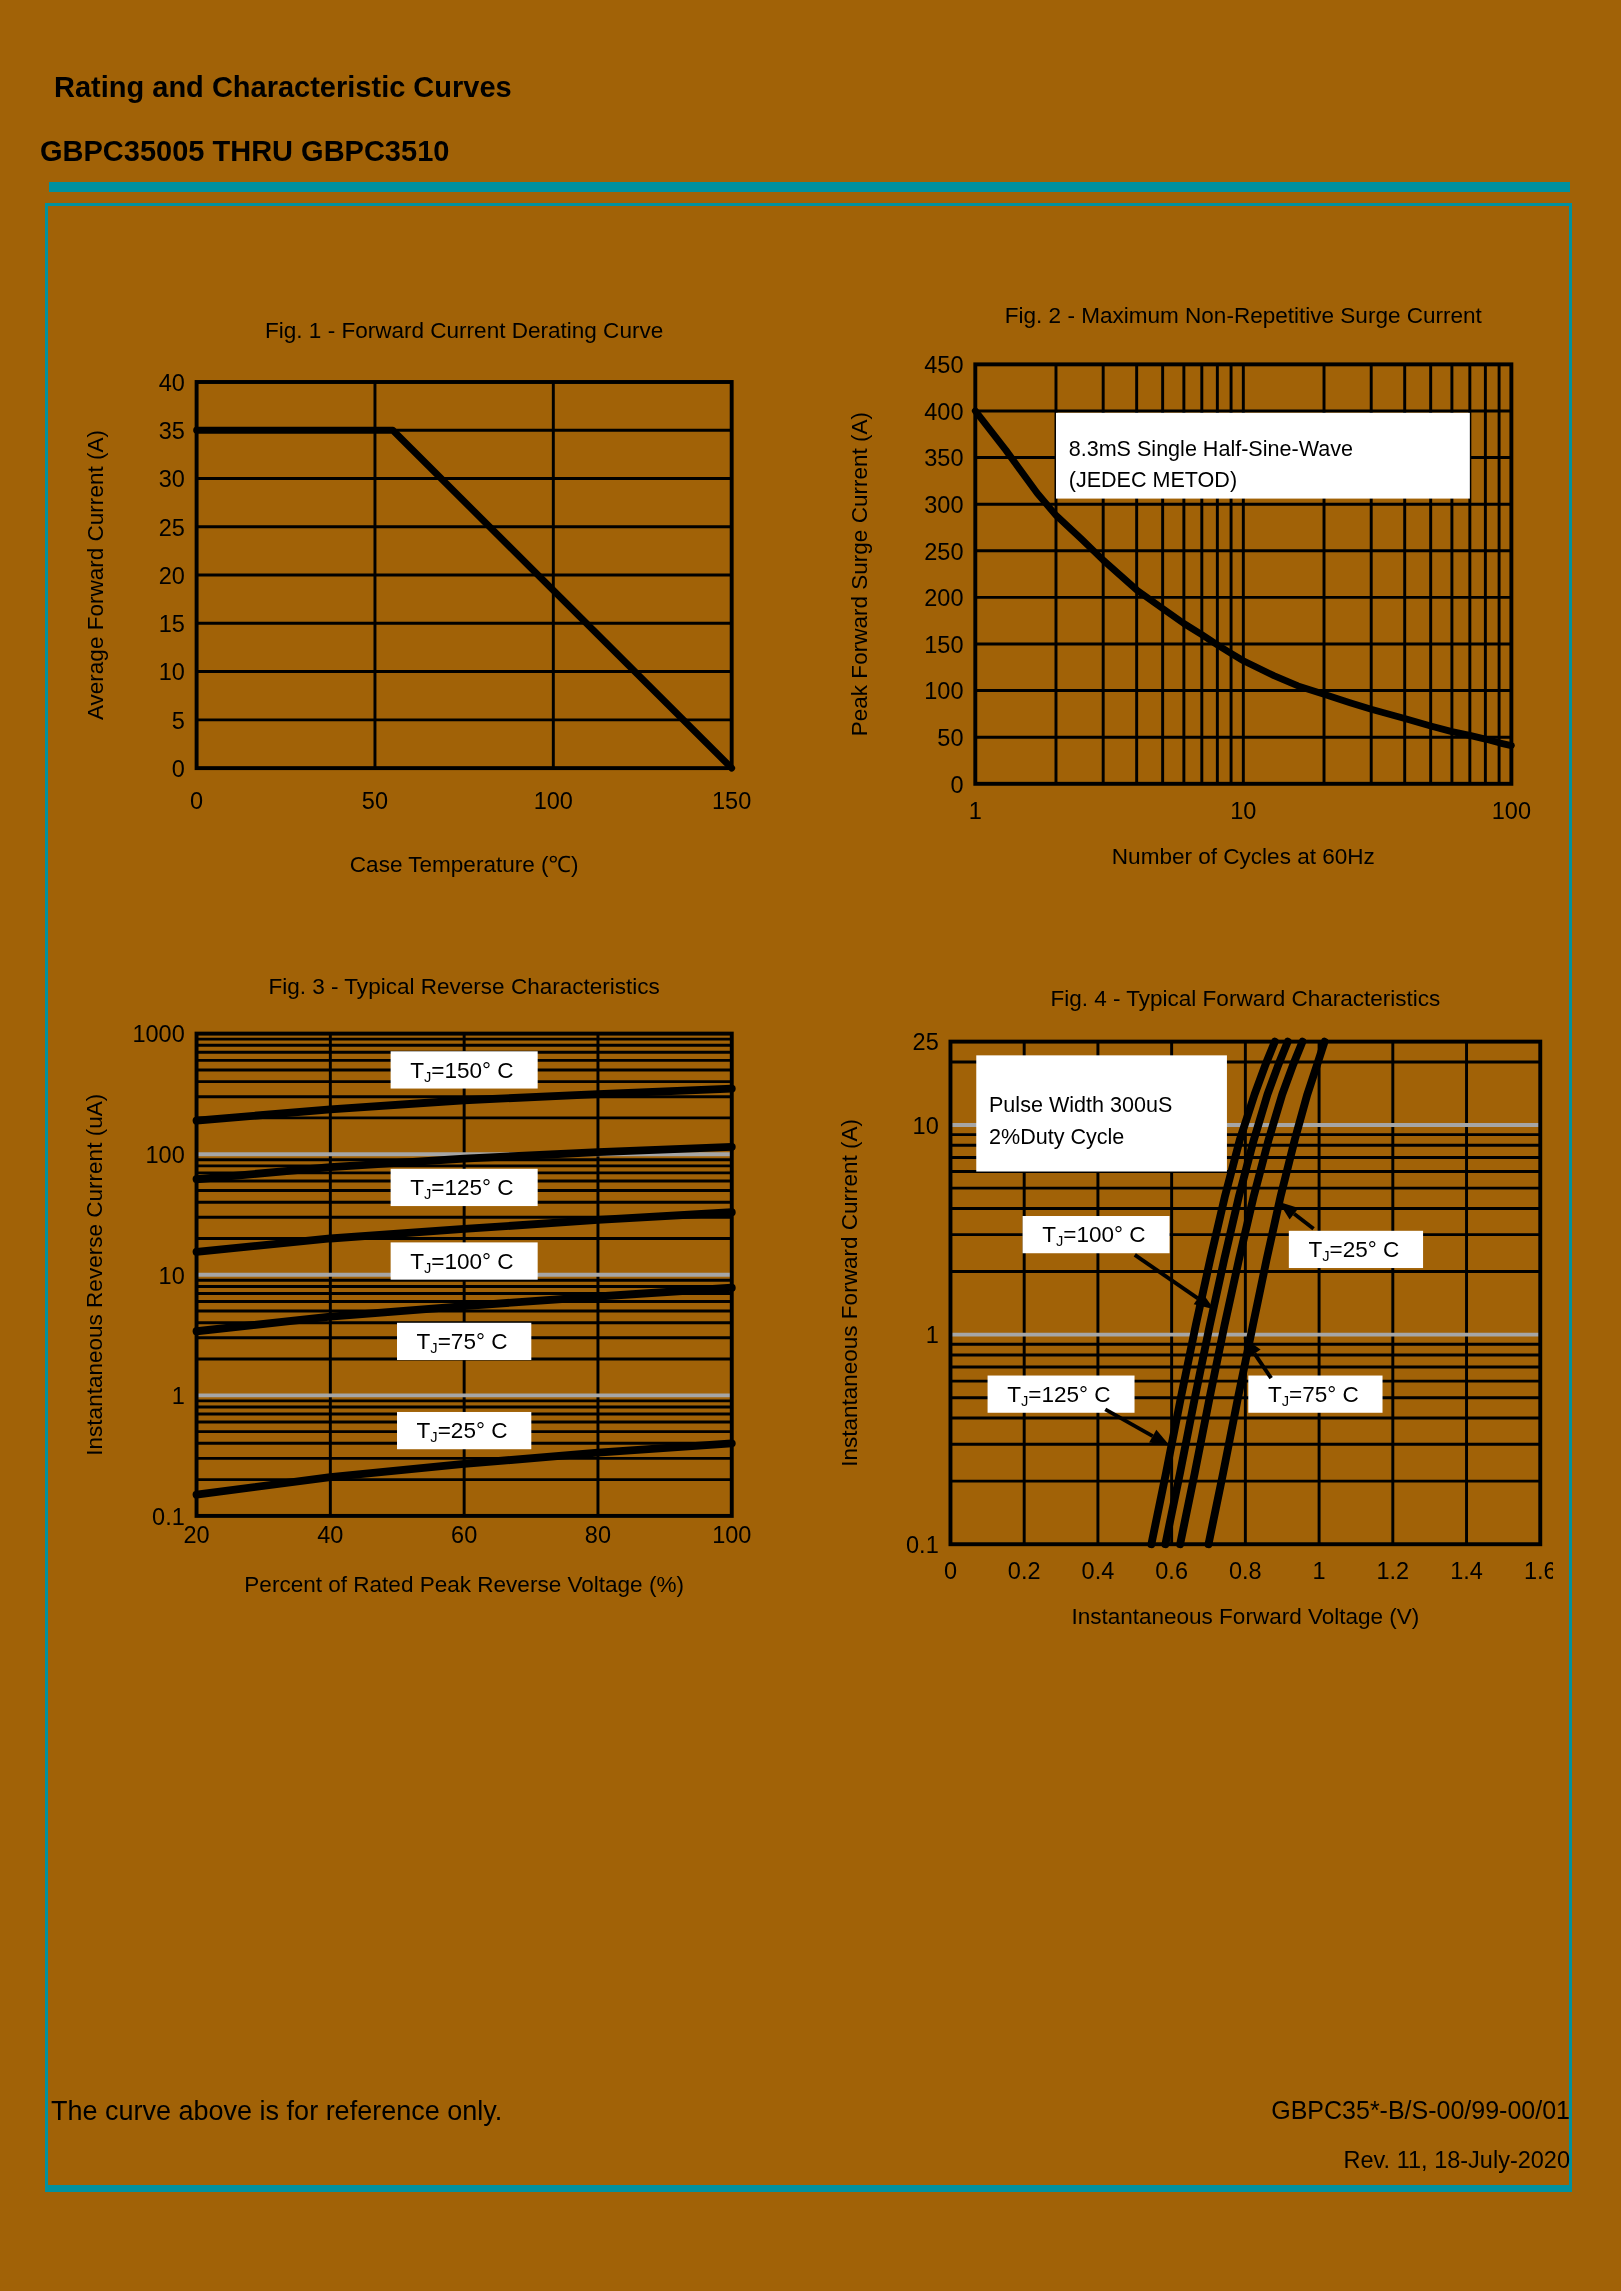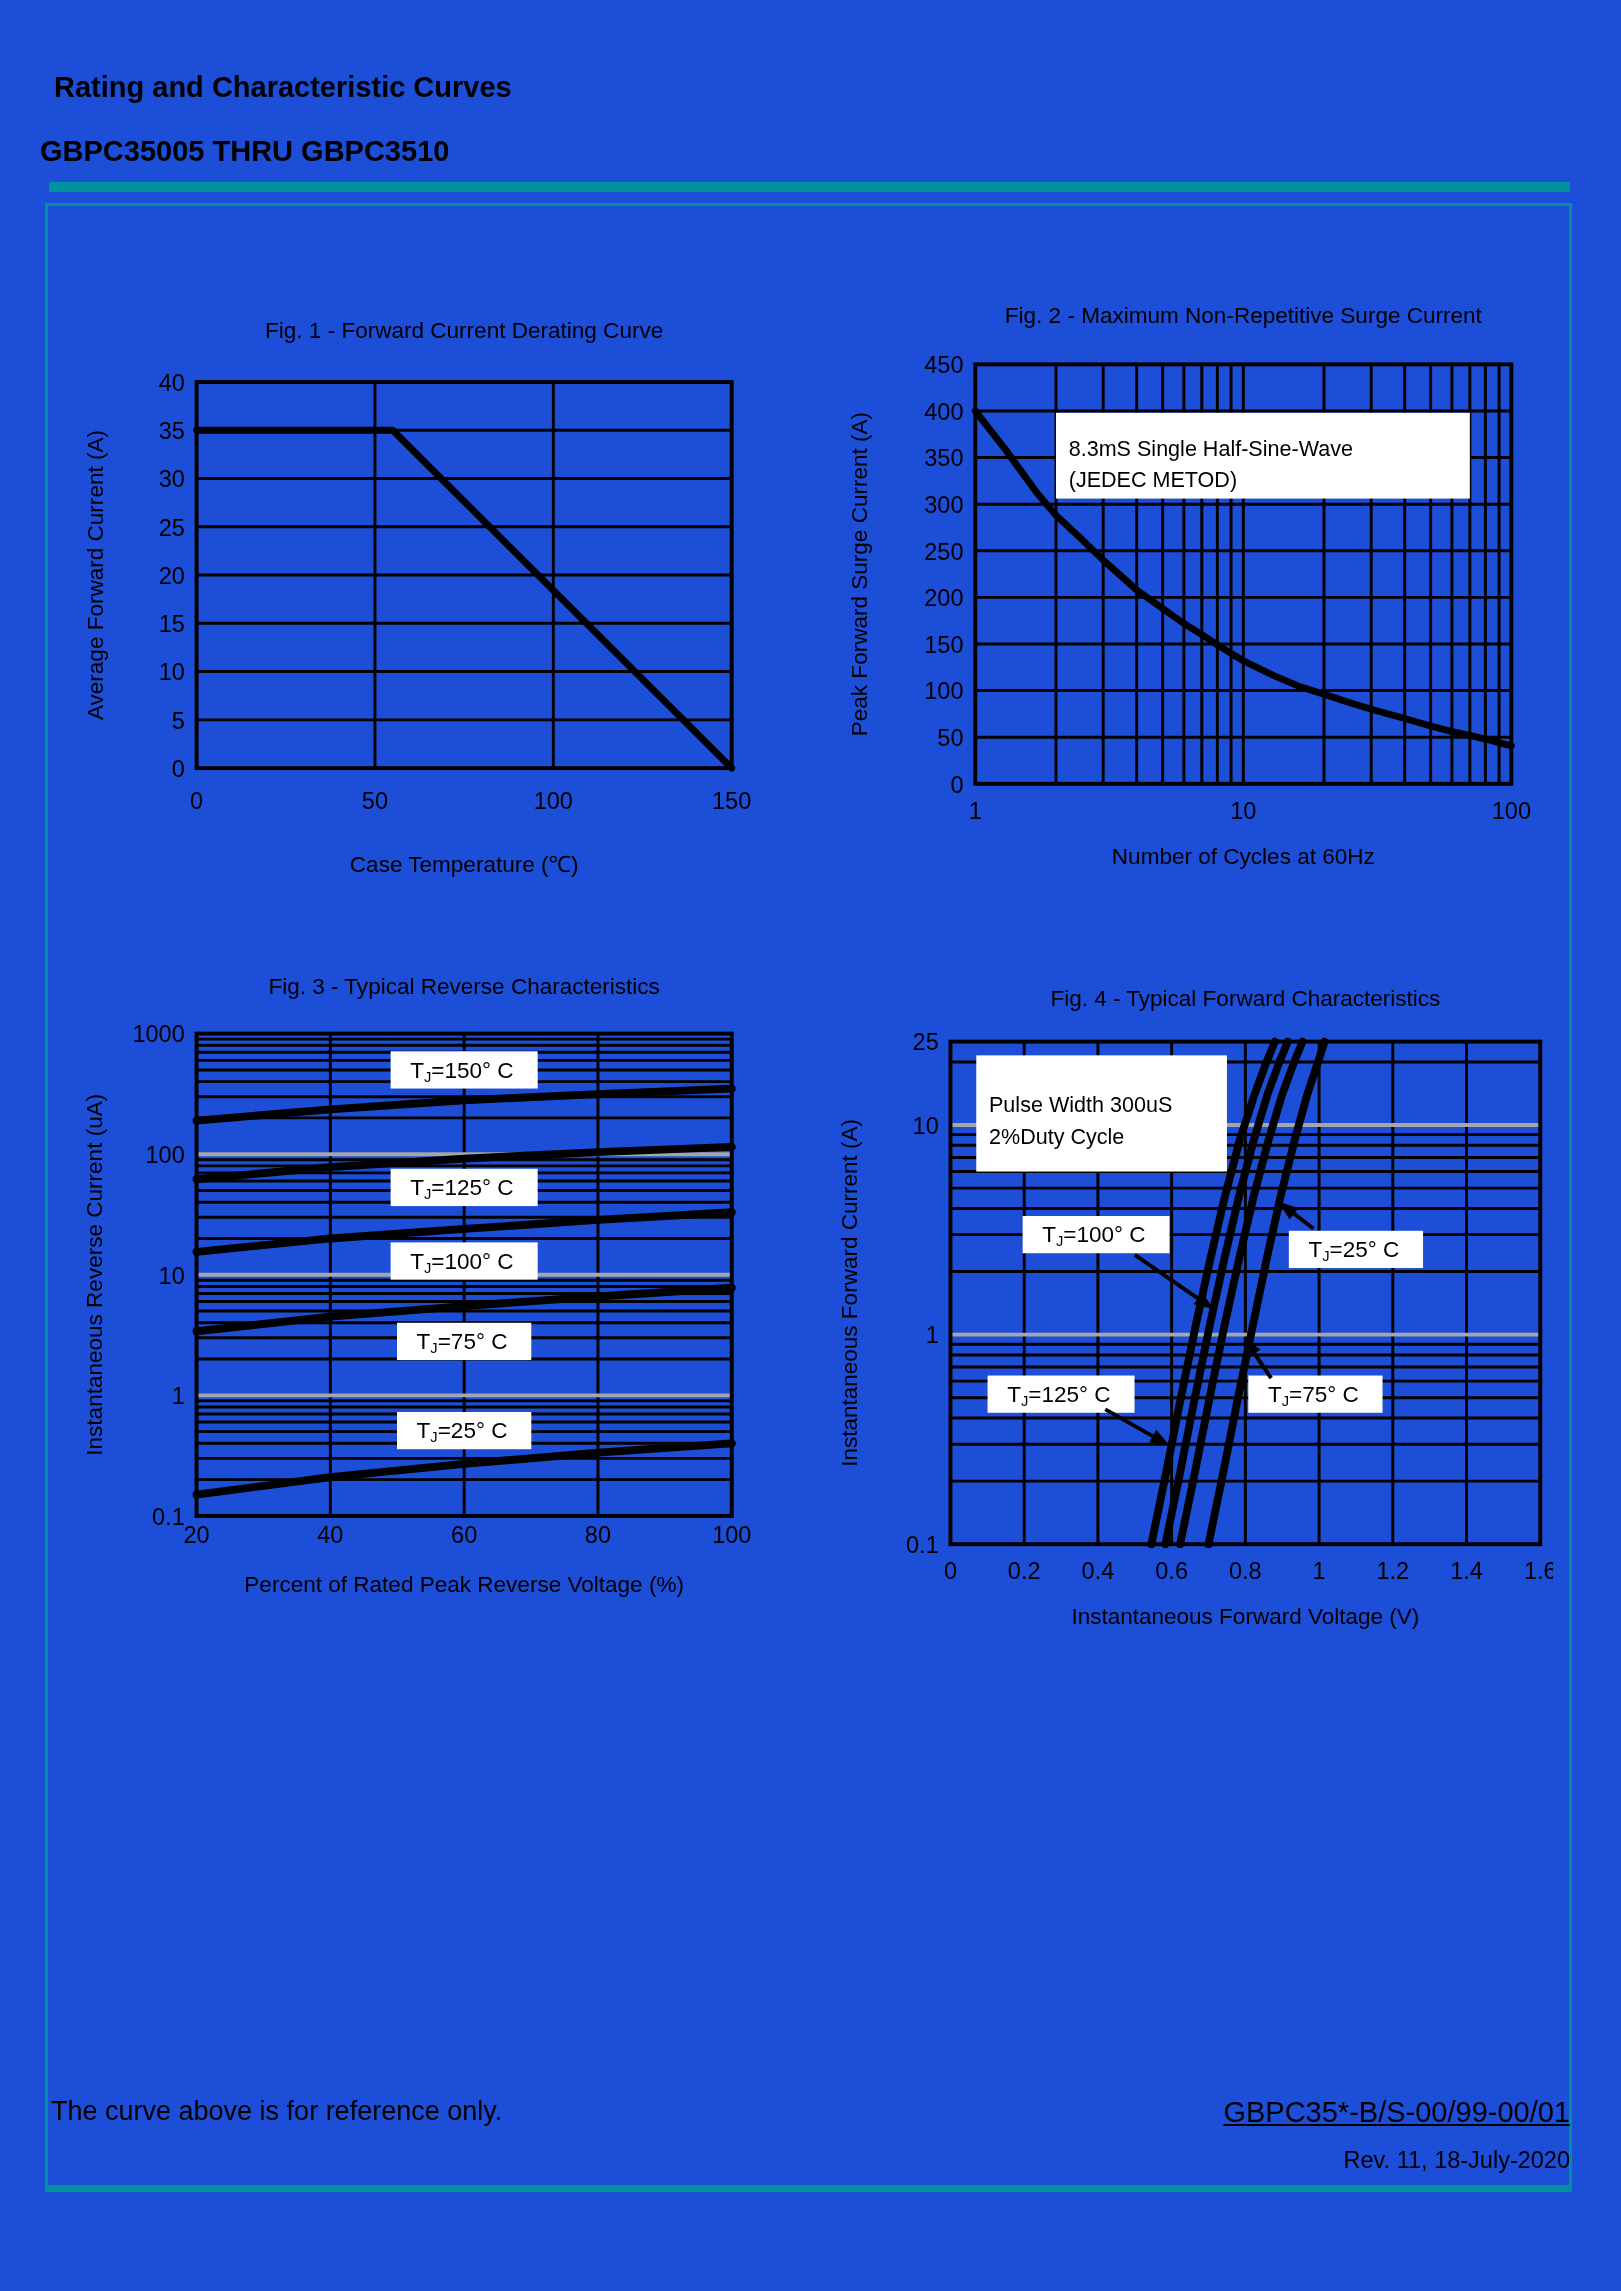--- a/index.html
+++ b/index.html
@@ -1,29 +1,29 @@
 <!DOCTYPE html>
 <html><head>
 <meta charset="utf-8">
 <style>
   html,body{margin:0;padding:0;background:#fff;}
-  .page{position:relative;width:1621px;height:2292px;background:#1d4ed8;color:#000;
+  .page{position:relative;width:1621px;height:2292px;background:#a16207;color:#000;
         font-family:"Liberation Sans",sans-serif;overflow:hidden;}
   .h1{position:absolute;left:54px;top:71px;font-size:29px;font-weight:bold;}
   .h2{position:absolute;left:40px;top:135px;font-size:29px;font-weight:bold;}
   .divider{position:absolute;left:49px;top:182px;width:1521px;height:9.8px;background:#00919F;}
   .panel{position:absolute;left:45px;top:203px;width:1527px;height:1989px;box-sizing:border-box;
          border:3.9px solid #00919F;border-bottom-width:7.8px;}
   .chart{position:absolute;}
   .fig1{left:69px;top:284px;width:706px;height:637px;}
   .fig2{left:833px;top:284px;width:706px;height:637px;}
   .fig3{left:69px;top:965px;width:706px;height:745px;}
   .fig4{left:828px;top:965px;width:725px;height:745px;}
   .footnote{position:absolute;left:51px;top:2096px;font-size:27px;}
-  .doccode{position:absolute;right:51px;top:2096px;font-size:29px;text-decoration:underline;}
+  .doccode{position:absolute;right:51px;top:2096px;font-size:25px;}
   .revision{position:absolute;right:51px;top:2147px;font-size:23.5px;}
   svg{font-family:"Liberation Sans",sans-serif;}
 </style>
 </head>
 <body>
 
 <div class="page">
   <div class="h1">Rating and Characteristic Curves</div>
   <div class="h2">GBPC35005 THRU GBPC3510</div>
   <div class="divider" style="background: rgb(0, 145, 159);"></div>

